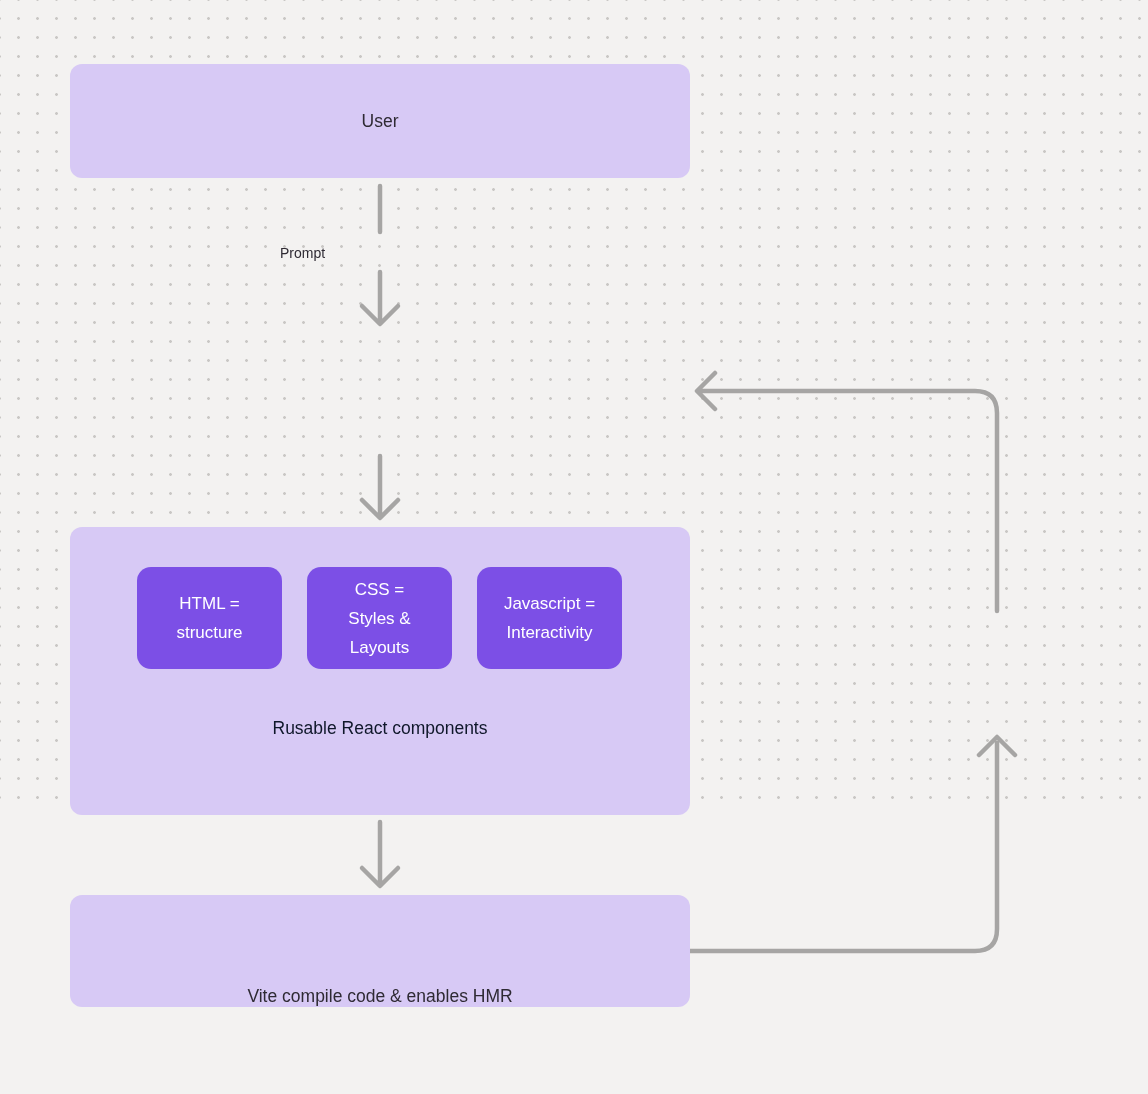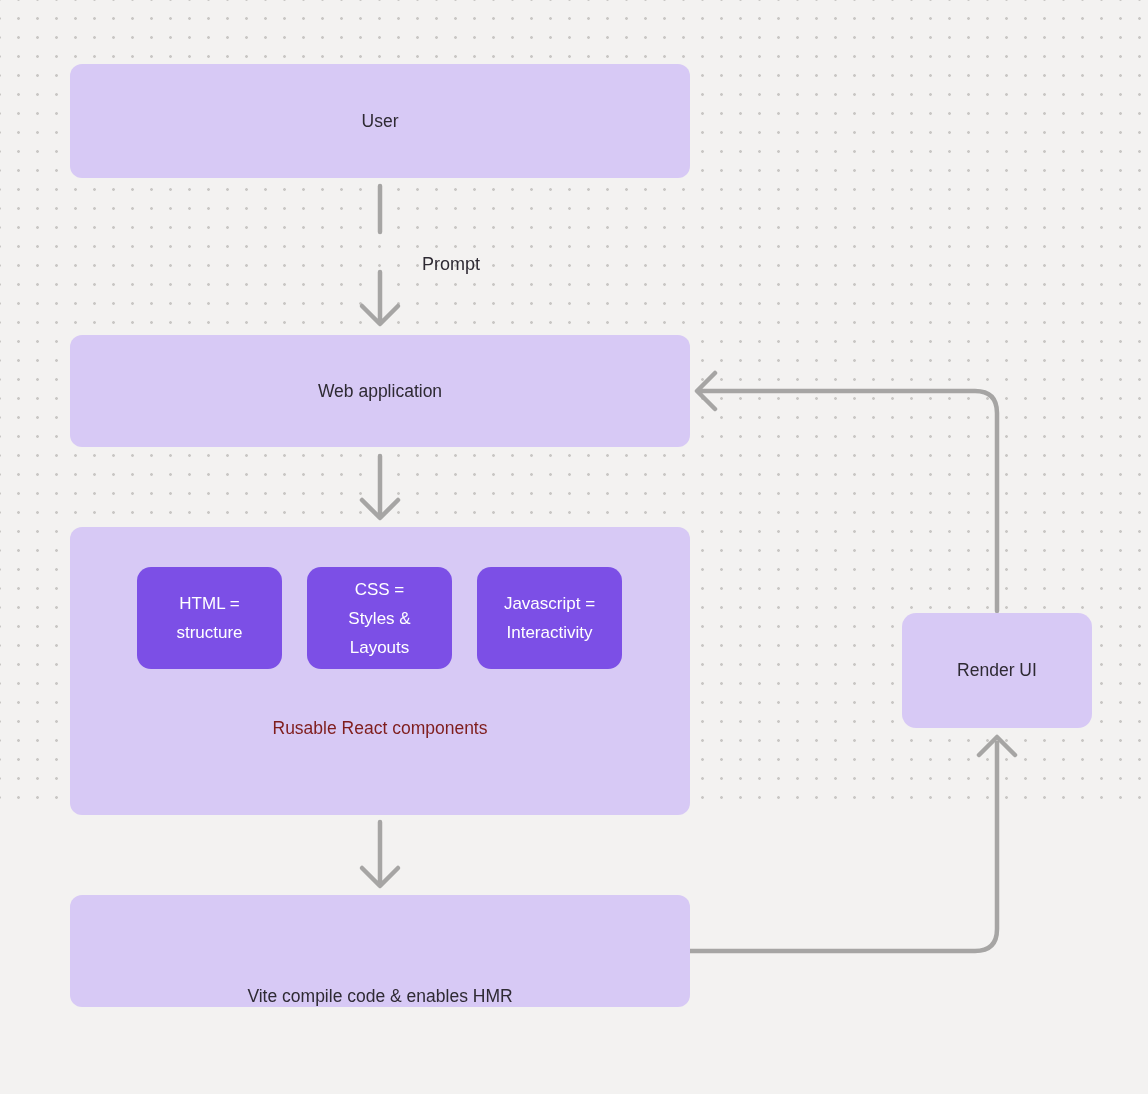--- a/index.html
+++ b/index.html
@@ -70,31 +70,31 @@
   }
   .chip-html { left: 67px;  }
   .chip-css  { left: 237px; }
   .chip-js   { left: 407px; }
   .group-caption {
     position: absolute;
     left: 0;
     right: 0;
     top: 191px;
     text-align: center;
-    color: #7f1d1d;
+    color: #0f172a;
     font-size: 17.5px;
   }
   .edge-label {
     position: absolute;
     left: 280px;
-    top: 254px;
+    top: 245px;
     width: 200px;
-    text-align: right;
+    text-align: left;
     color: #2e2a33;
-    font-size: 18px;
+    font-size: 14px;
   }
 </style>
 </head>
 <body>
 
 <div class="canvas">
 
   <svg class="edges" width="1148" height="1094" viewBox="0 0 1148 1094">
 
     <path d="M380 186 V232"></path>
@@ -108,38 +108,32 @@
 
     <path d="M997 611 V413 Q997 391 975 391 H701 M715 373 L697 391 L715 409"></path>
   </svg>
 
   <div class="node node-user">
     <span>User</span>
   </div>
 
   <div class="edge-label">Prompt</div>
 
-  <div class="node node-webapp">
-    <span>Web application</span>
-  </div>
 
   <div class="node node-group">
     <div class="chip chip-html">
       <span>HTML = structure</span>
     </div>
     <div class="chip chip-js">
       <span>Javascript = Interactivity</span>
     </div>
     <div class="chip chip-css">
       <span>CSS = Styles &amp; Layouts</span>
     </div>
     <div class="group-caption">Rusable React components</div>
   </div>
 
   <div class="node node-vite">
     <span>Vite compile code &amp; enables HMR</span>
   </div>
 
-  <div class="node node-render">
-    <span>Render UI</span>
-  </div>
 
 </div>
 
 </body></html>

